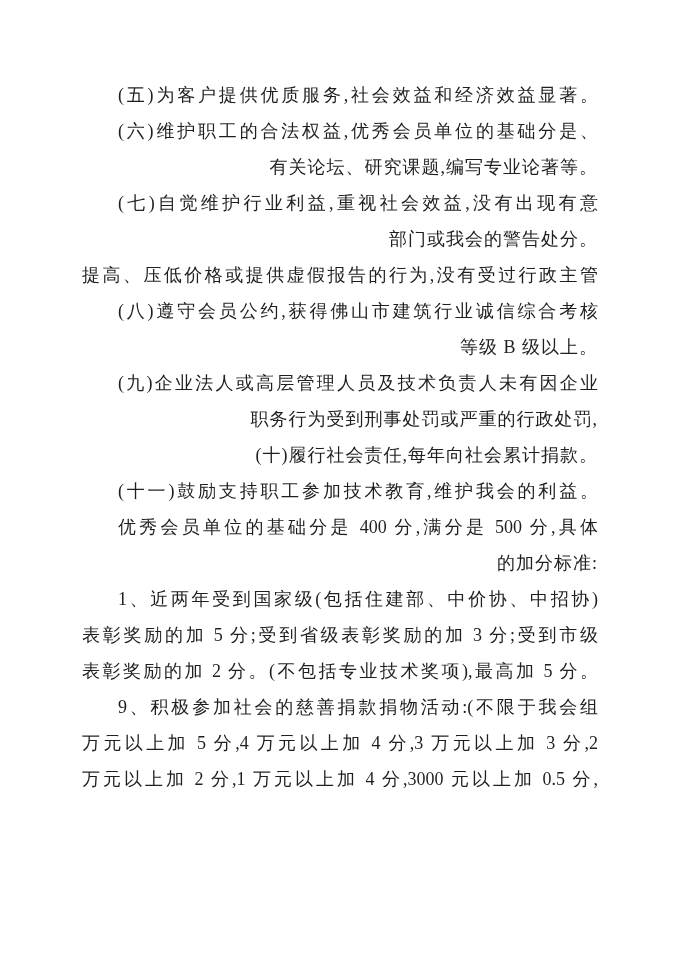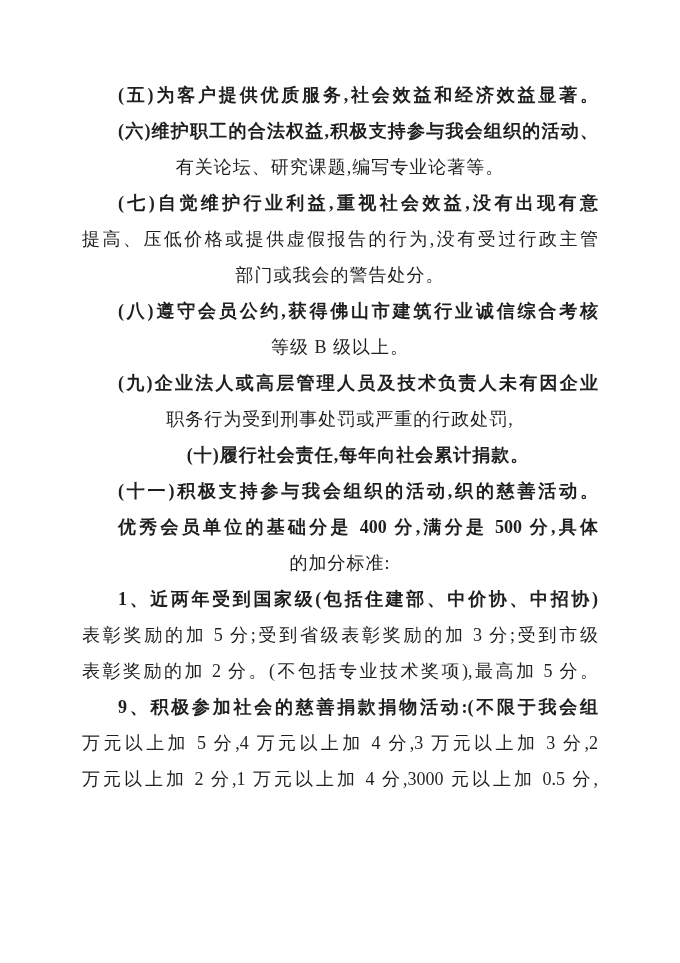--- a/index.html
+++ b/index.html
@@ -24,65 +24,64 @@
   }
   .paragraph {
     margin: 0;
     padding: 0;
   }
   .line {
     height: 36px;
     line-height: 36px;
     font-size: 18px;
     white-space: nowrap;
-    text-align: center;
+    text-align: right;
     letter-spacing: 1px;
   }
   .line.indent {
     padding-left: 36px;
-    font-weight: bold;
   }
   .line.justify {
     white-space: normal;
     letter-spacing: 0;
     text-align: justify;
     text-align-last: justify;
     overflow: hidden;
   }
 </style>
 </head>
 <body>
 
 <div class="page">
   <div class="doc-body" style="color: rgb(31, 31, 31);">
       <div class="paragraph">
         <div class="line indent justify">(五)为客户提供优质服务,社会效益和经济效益显著。</div>
       </div>
       <div class="paragraph">
-        <div class="line indent justify">(六)维护职工的合法权益,积极支持参与我会组织的活动、</div>
+        <div class="line indent justify">(六)维护职工的合法权益,优秀会员单位的基础分是、</div>
         <div class="line">有关论坛、研究课题,编写专业论著等。</div>
       </div>
       <div class="paragraph">
         <div class="line indent justify">(七)自觉维护行业利益,重视社会效益,没有出现有意</div>
+        <div class="line">部门或我会的警告处分。</div>
         <div class="line justify">提高、压低价格或提供虚假报告的行为,没有受过行政主管</div>
-        <div class="line">部门或我会的警告处分。</div>
       </div>
       <div class="paragraph">
         <div class="line indent justify">(八)遵守会员公约,获得佛山市建筑行业诚信综合考核</div>
         <div class="line">等级 B 级以上。</div>
       </div>
       <div class="paragraph">
         <div class="line indent justify">(九)企业法人或高层管理人员及技术负责人未有因企业</div>
         <div class="line">职务行为受到刑事处罚或严重的行政处罚,</div>
       </div>
       <div class="paragraph">
         <div class="line indent">(十)履行社会责任,每年向社会累计捐款。</div>
       </div>
       <div class="paragraph">
-        <div class="line indent justify">(十一)积极支持参与我会组织的活动,织的慈善活动。</div>
+        <div class="line indent justify">(十一)鼓励支持职工参加技术教育,维护我会的利益。</div>
       </div>
       <div class="paragraph">
         <div class="line indent justify">优秀会员单位的基础分是 400 分,满分是 500 分,具体</div>
         <div class="line">的加分标准:</div>
       </div>
       <div class="paragraph">
         <div class="line indent justify">1、近两年受到国家级(包括住建部、中价协、中招协)</div>
         <div class="line justify">表彰奖励的加 5 分;受到省级表彰奖励的加 3 分;受到市级</div>
         <div class="line justify">表彰奖励的加 2 分。(不包括专业技术奖项),最高加 5 分。</div>
       </div>

